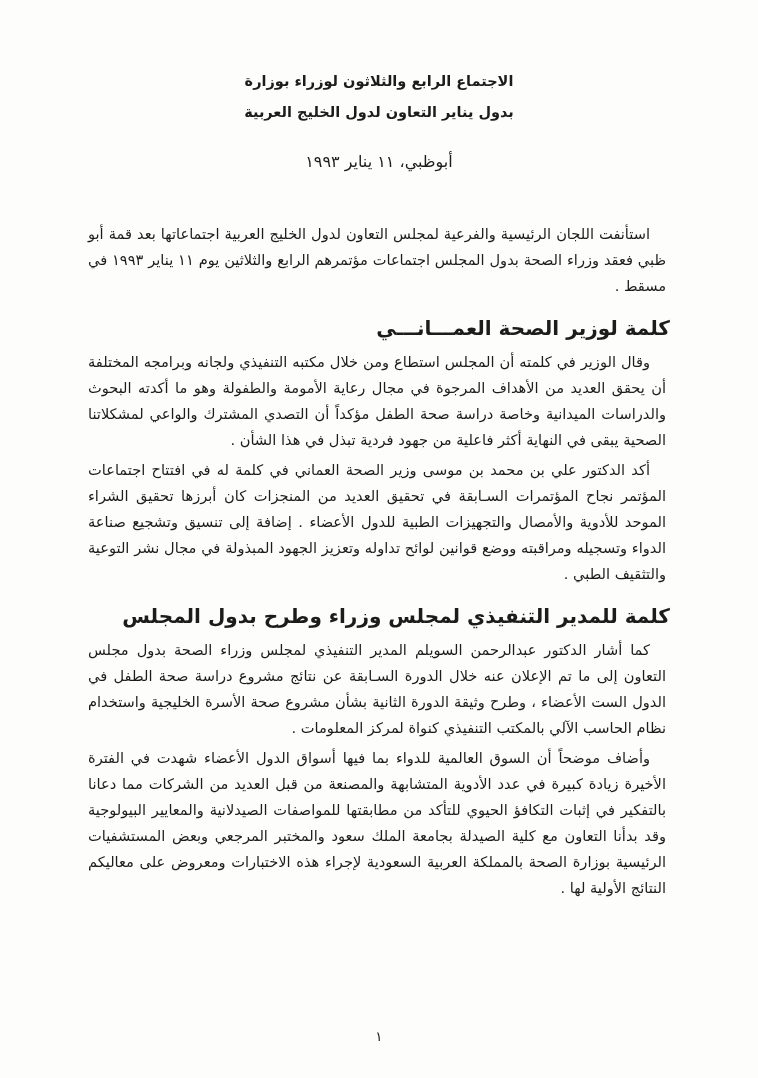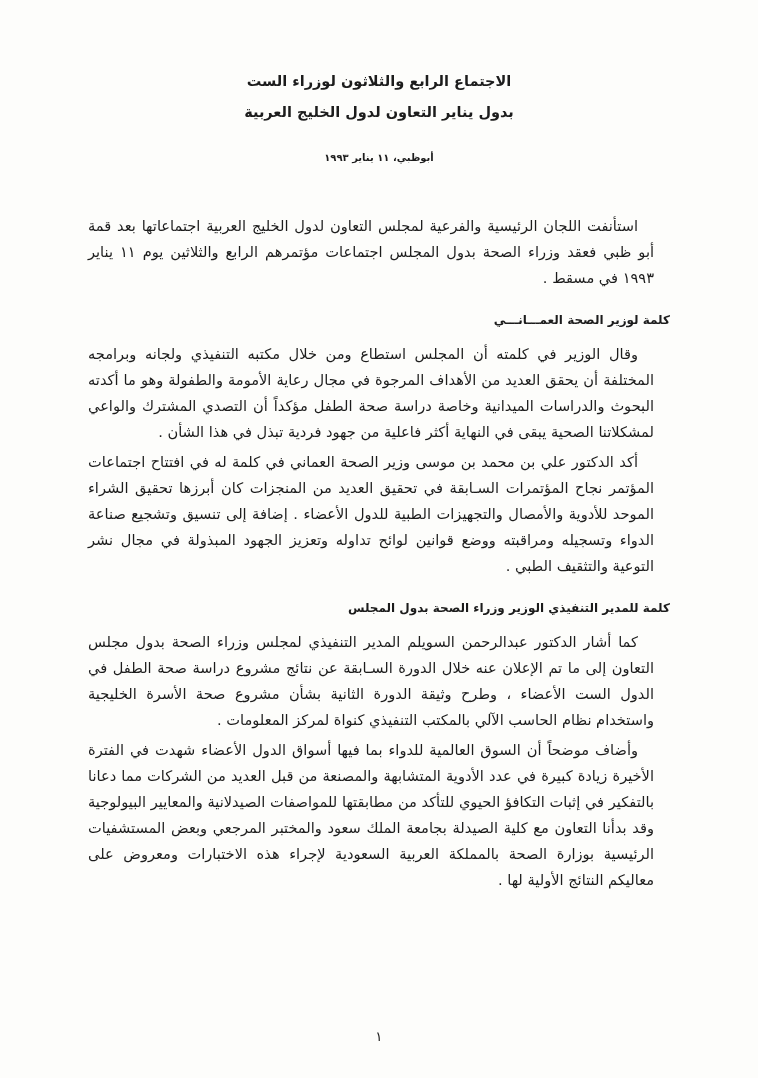--- a/index.html
+++ b/index.html
@@ -24,74 +24,74 @@
   }
   .doc-header {
     text-align: center;
   }
   .title-line {
     font-weight: bold;
     font-size: 14.5px;
     line-height: 31px;
   }
   .date-line {
-    font-weight: bold;
-    font-size: 10px;
+    font-weight: normal;
+    font-size: 16px;
     margin-top: 24px;
     letter-spacing: 2px;
   }
   .doc-body {
     margin-top: 50px;
     font-size: 14.6px;
     line-height: 26px;
   }
   p.para {
-    margin: 0 16px 4px 0;
+    margin: 0 4px 4px 0;
     text-align: justify;
     text-justify: inter-word;
     text-indent: 16px;
   }
   h2.heading {
-    font-size: 12px;
+    font-size: 20px;
     font-weight: bold;
     text-align: right;
     margin: 16px 0 8px 0;
   }
   .page-number {
     position: absolute;
     bottom: 34px;
     left: 0;
     right: 0;
     text-align: center;
     font-size: 13.5px;
     color: #1c1c1c;
   }
 </style>
 </head>
 <body>
 
 <div class="page">
 
   <header class="doc-header">
-    <div class="title-line">الاجتماع الرابع والثلاثون لوزراء الست</div>
+    <div class="title-line">الاجتماع الرابع والثلاثون لوزراء بوزارة</div>
     <div class="title-line">بدول يناير التعاون لدول الخليج العربية</div>
     <div class="date-line">أبوظبي، ١١ يناير ١٩٩٣</div>
   </header>
 
   <main class="doc-body">
 
     <p class="para">استأنفت اللجان الرئيسية والفرعية لمجلس التعاون لدول الخليج العربية اجتماعاتها بعد قمة أبو ظبي فعقد وزراء الصحة بدول المجلس اجتماعات مؤتمرهم الرابع والثلاثين يوم ١١ يناير ١٩٩٣ في مسقط .</p>
 
     <h2 class="heading">كلمة لوزير الصحة العمـــانـــي</h2>
 
     <p class="para">وقال الوزير في كلمته أن المجلس استطاع ومن خلال مكتبه التنفيذي ولجانه وبرامجه المختلفة أن يحقق العديد من الأهداف المرجوة في مجال رعاية الأمومة والطفولة وهو ما أكدته البحوث والدراسات الميدانية وخاصة دراسة صحة الطفل مؤكداً أن التصدي المشترك والواعي لمشكلاتنا الصحية يبقى في النهاية أكثر فاعلية من جهود فردية تبذل في هذا الشأن .</p>
 
     <p class="para">أكد الدكتور علي بن محمد بن موسى وزير الصحة العماني في كلمة له في افتتاح اجتماعات المؤتمر نجاح المؤتمرات السـابقة في تحقيق العديد من المنجزات كان أبرزها تحقيق الشراء الموحد للأدوية والأمصال والتجهيزات الطبية للدول الأعضاء . إضافة إلى تنسيق وتشجيع صناعة الدواء وتسجيله ومراقبته ووضع قوانين لوائح تداوله وتعزيز الجهود المبذولة في مجال نشر التوعية والتثقيف الطبي .</p>
 
-    <h2 class="heading">كلمة للمدير التنفيذي الوزير وزراء الصحة بدول المجلس</h2>
+    <h2 class="heading">كلمة للمدير التنفيذي لمجلس وزراء وطرح بدول المجلس</h2>
 
     <p class="para">كما أشار الدكتور عبدالرحمن السويلم المدير التنفيذي لمجلس وزراء الصحة بدول مجلس التعاون إلى ما تم الإعلان عنه خلال الدورة السـابقة عن نتائج مشروع دراسة صحة الطفل في الدول الست الأعضاء ، وطرح وثيقة الدورة الثانية بشأن مشروع صحة الأسرة الخليجية واستخدام نظام الحاسب الآلي بالمكتب التنفيذي كنواة لمركز المعلومات .</p>
 
     <p class="para">وأضاف موضحاً أن السوق العالمية للدواء بما فيها أسواق الدول الأعضاء شهدت في الفترة الأخيرة زيادة كبيرة في عدد الأدوية المتشابهة والمصنعة من قبل العديد من الشركات مما دعانا بالتفكير في إثبات التكافؤ الحيوي للتأكد من مطابقتها للمواصفات الصيدلانية والمعايير البيولوجية وقد بدأنا التعاون مع كلية الصيدلة بجامعة الملك سعود والمختبر المرجعي وبعض المستشفيات الرئيسية بوزارة الصحة بالمملكة العربية السعودية لإجراء هذه الاختبارات ومعروض على معاليكم النتائج الأولية لها .</p>
 
   </main>
 
   <footer>
     <div class="page-number">١</div>
   </footer>

